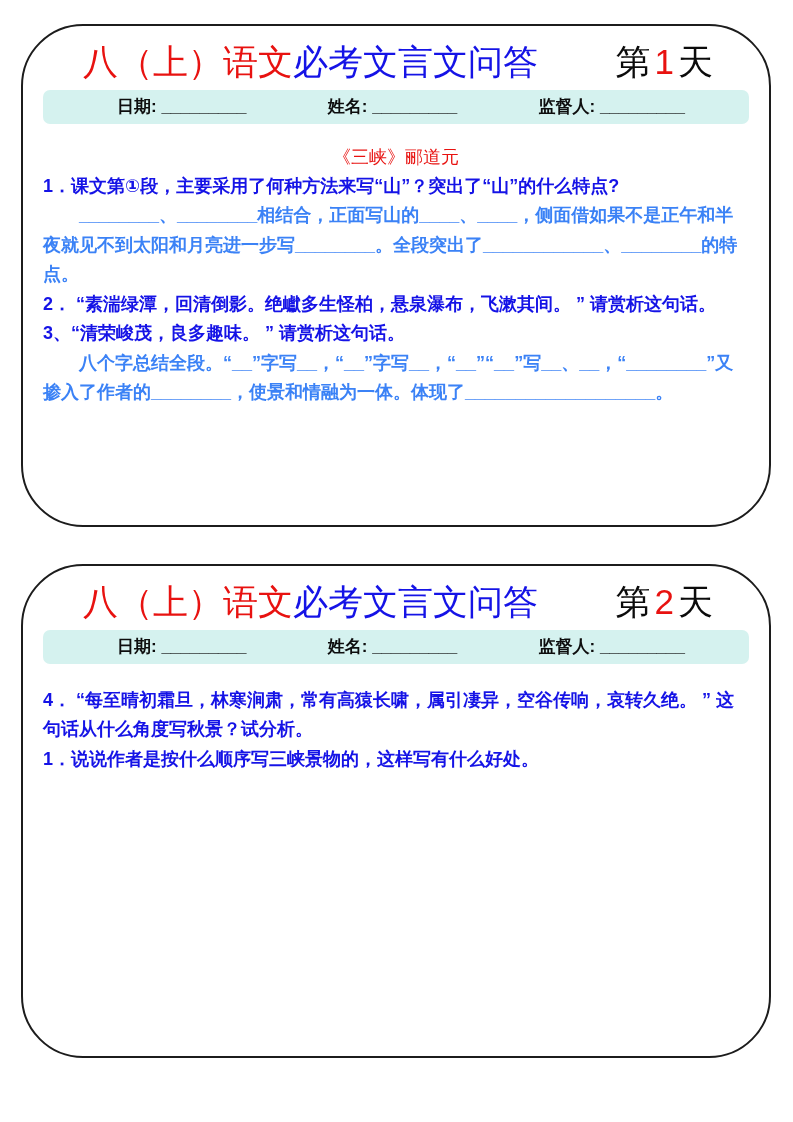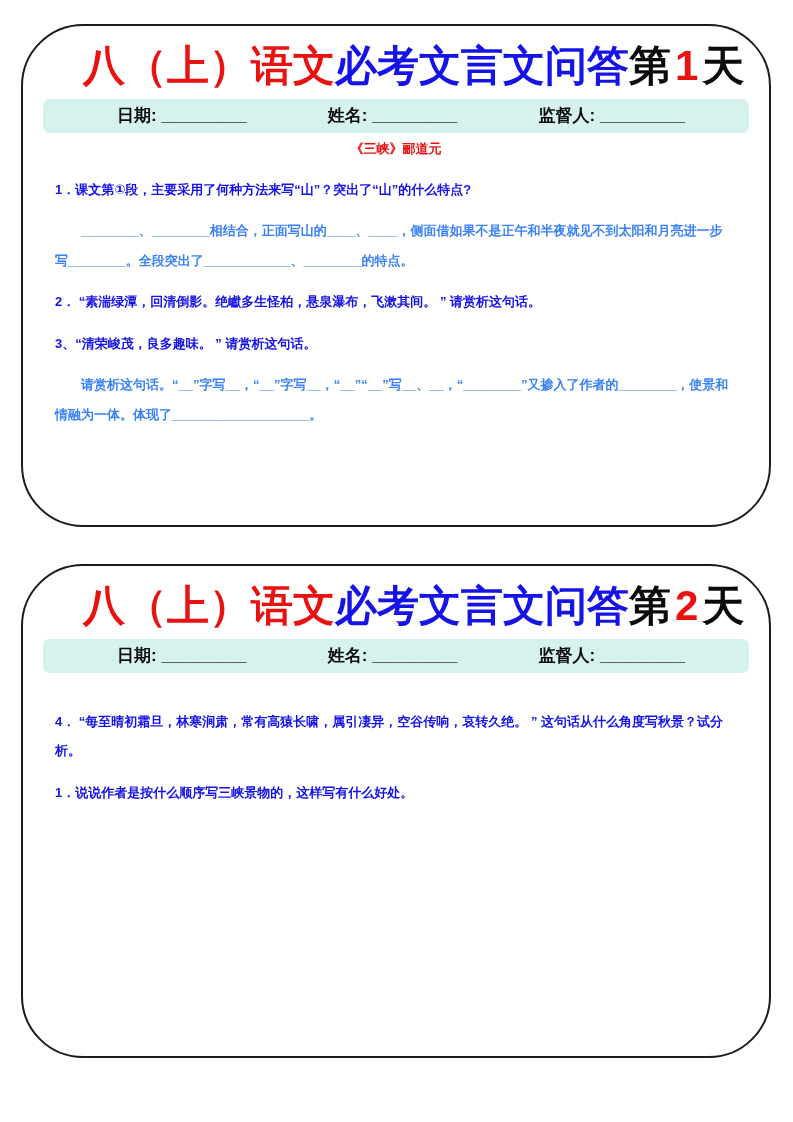--- a/index.html
+++ b/index.html
@@ -14,41 +14,41 @@
   }
   .card{
     position:absolute;left:21px;width:750px;background:#fff;
     border:2px solid var(--border);border-radius:62px;overflow:hidden;
   }
   .card-day1{top:24px;height:503px;}
   .card-day2{top:564px;height:494px;}
   .card-inner{padding:8px 18px 0 18px;}
   .title-row{
     display:flex;justify-content:space-between;align-items:baseline;
-    padding:6px 36px 4px 42px;font-size:42px;font-weight:bold;line-height:1.25;
+    padding:6px 36px 4px 42px;font-size:35px;font-weight:normal;line-height:1.25;
     white-space:nowrap;
   }
   .title-red{color:var(--red);}
   .title-blue{color:var(--blue);}
   .day{color:#0b0b0b;letter-spacing:2px;}
   .day-num{color:var(--red);padding:0 2px;}
   .info-bar{
     background:var(--band);height:34px;margin:2px 2px 0 2px;
     display:flex;align-items:center;justify-content:space-between;
     padding:0 64px 0 74px;font-size:17px;font-weight:bold;color:#0d0d0d;border-radius:7px;
   }
   .info-item{white-space:nowrap;}
   .info-item .blank{letter-spacing:0;}
   .subtitle{
-    text-align:center;color:var(--red);font-weight:bold;
-    font-size:13px;line-height:25px;margin-top:3px;
+    text-align:center;color:var(--red);font-weight:normal;
+    font-size:18px;line-height:25px;margin-top:21px;
   }
   .qa-block{padding:2px 4px 0 2px;}
   .q-text,.a-text{
-    font-size:13px;line-height:29.5px;font-weight:bold;margin:12px;
+    font-size:18px;line-height:29.5px;font-weight:bold;margin:0;
     word-break:break-all;overflow-wrap:anywhere;
   }
   .q-text{color:var(--blue);}
   .a-text{color:#3b82f6;text-indent:2em;}
 </style>
 </head>
 <body>
 
 <div class="card card-day1">
   <div class="card-inner">
@@ -64,21 +64,21 @@
       <span class="info-item"><span>日期: </span><span class="blank">_________</span></span>
       <span class="info-item"><span>姓名: </span><span class="blank">_________</span></span>
       <span class="info-item"><span>监督人: </span><span class="blank">_________</span></span>
     </div>
     <div class="subtitle">《三峡》郦道元</div>
     <div class="qa-block">
       <p class="q-text">1．课文第①段，主要采用了何种方法来写“山”？突出了“山”的什么特点?</p>
       <p class="a-text">________、________相结合，正面写山的____、____，侧面借如果不是正午和半夜就见不到太阳和月亮进一步写________。全段突出了____________、________的特点。</p>
       <p class="q-text">2． “素湍绿潭，回清倒影。绝巘多生怪柏，悬泉瀑布，飞漱其间。 ” 请赏析这句话。</p>
       <p class="q-text">3、“清荣峻茂，良多趣味。 ” 请赏析这句话。</p>
-      <p class="a-text">请赏析这句话。“__”字写__，“__”字写__，“__”“__”写__、__，“________”又掺入了作者的________，使景和情融为一体。体现了___________________。</p>
+      <p class="a-text">八个字总结全段。“__”字写__，“__”字写__，“__”“__”写__、__，“________”又掺入了作者的________，使景和情融为一体。体现了___________________。</p>
     </div>
   </div>
 </div>
 
 <div class="card card-day2">
   <div class="card-inner">
     <div class="title-row">
       <div class="title-main">
         <span class="title-red">八（上）语文</span><span class="title-blue">必考文言文问答</span>
       </div>

